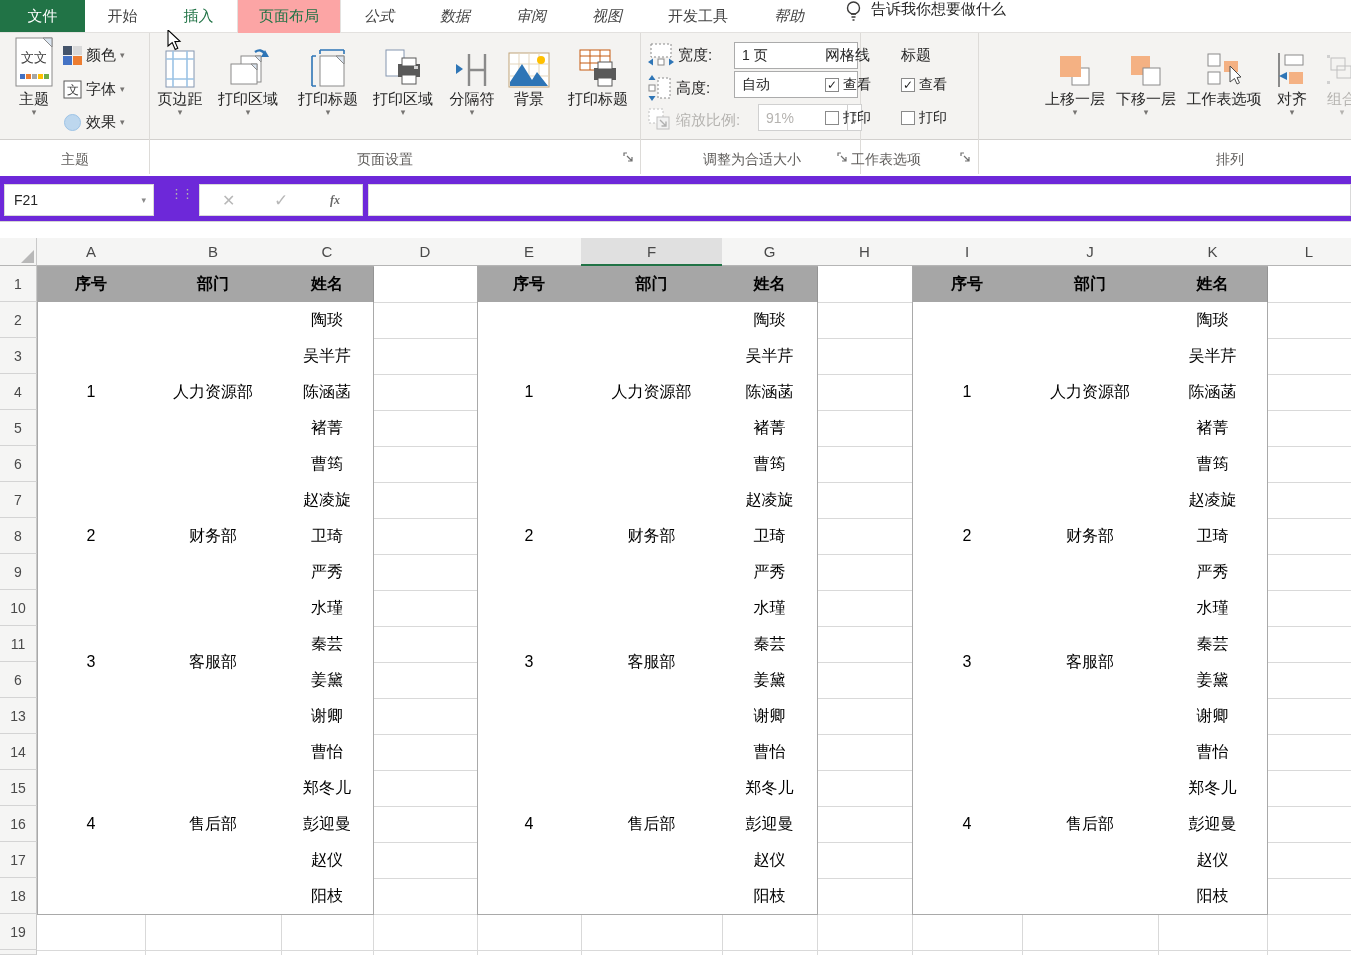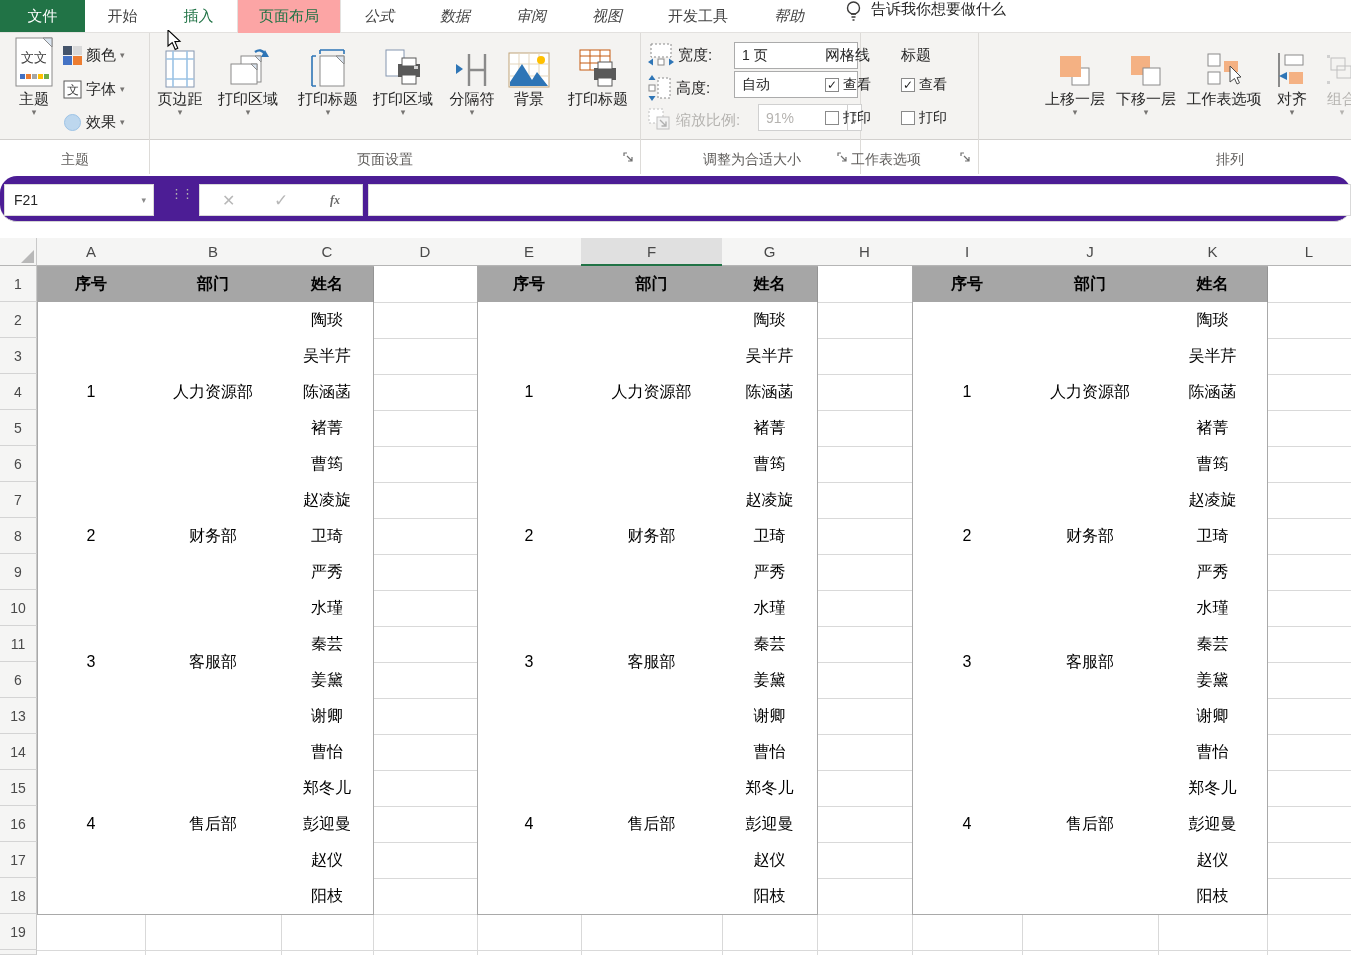--- a/index.html
+++ b/index.html
@@ -41,22 +41,22 @@
     font-size:14px; color:#262626; display:flex; align-items:center; padding:0 7px; }
   .ddbox .dcaret { position:absolute; right:6px; color:#777; font-size:9px; }
   .spin { position:absolute; width:14px; height:27px; border:1px solid #d0d0d0; border-left:none;
     background:#fff; display:flex; flex-direction:column; align-items:center; justify-content:center;
     color:#8c8c8c; font-size:7px; line-height:8px; }
   .cb { width:14px; height:14px; border:1px solid #8a8a8a; background:#fff; font-size:12px;
     line-height:12px; text-align:center; color:#1f1f1f; }
   .cblabel { font-size:14px; color:#262626; }
 
   
-  #fbar { position:absolute; left:0; top:176px; width:1351px; height:46px; background:#4c1d95;
-    border-bottom:1px solid #d4d4d4;border-radius:17px; }
+  #fbar { position:absolute; left:0; top:176px; width:1351px; height:46px; background:#6d28d9;
+    border-bottom:1px solid #d4d4d4; }
   #namebox { position:absolute; left:4px; top:8px; width:150px; height:32px; background:#fff;
     border:1px solid #d9d9d9; font-size:14px; color:#262626; display:flex; align-items:center;
     padding-left:9px; }
   #namebox .dcaret { position:absolute; right:7px; color:#8a8a8a; font-size:9px; }
   #fdots { position:absolute; left:170px; top:10px; color:#b0b0b0; font-size:13px; letter-spacing:-2px; }
   #fbtns { position:absolute; left:199px; top:8px; width:164px; height:32px; background:#fff;
     border:1px solid #d9d9d9; }
   #fbtns span { position:absolute; top:0; height:30px; display:flex; align-items:center; }
   #finput { position:absolute; left:368px; top:8px; width:983px; height:32px; background:#fff;
     border:1px solid #d9d9d9; }

